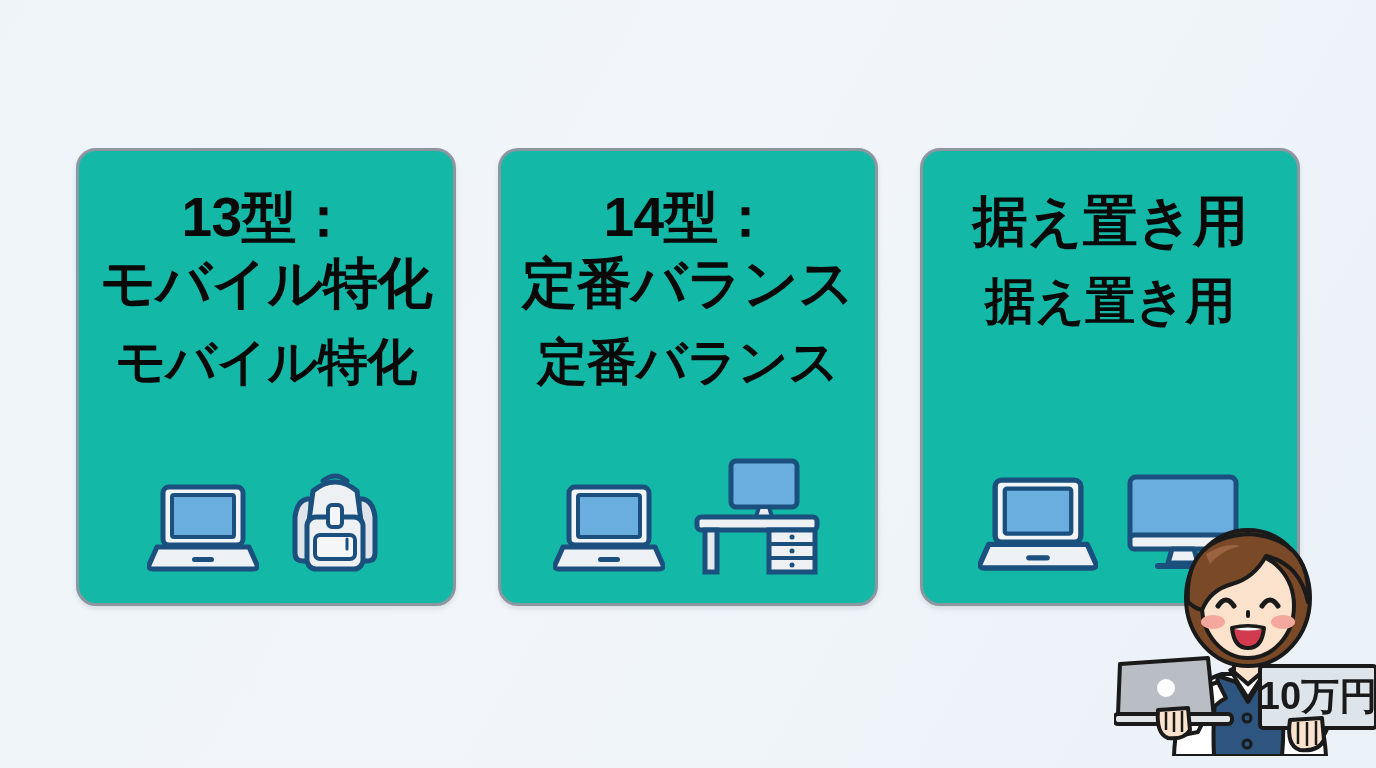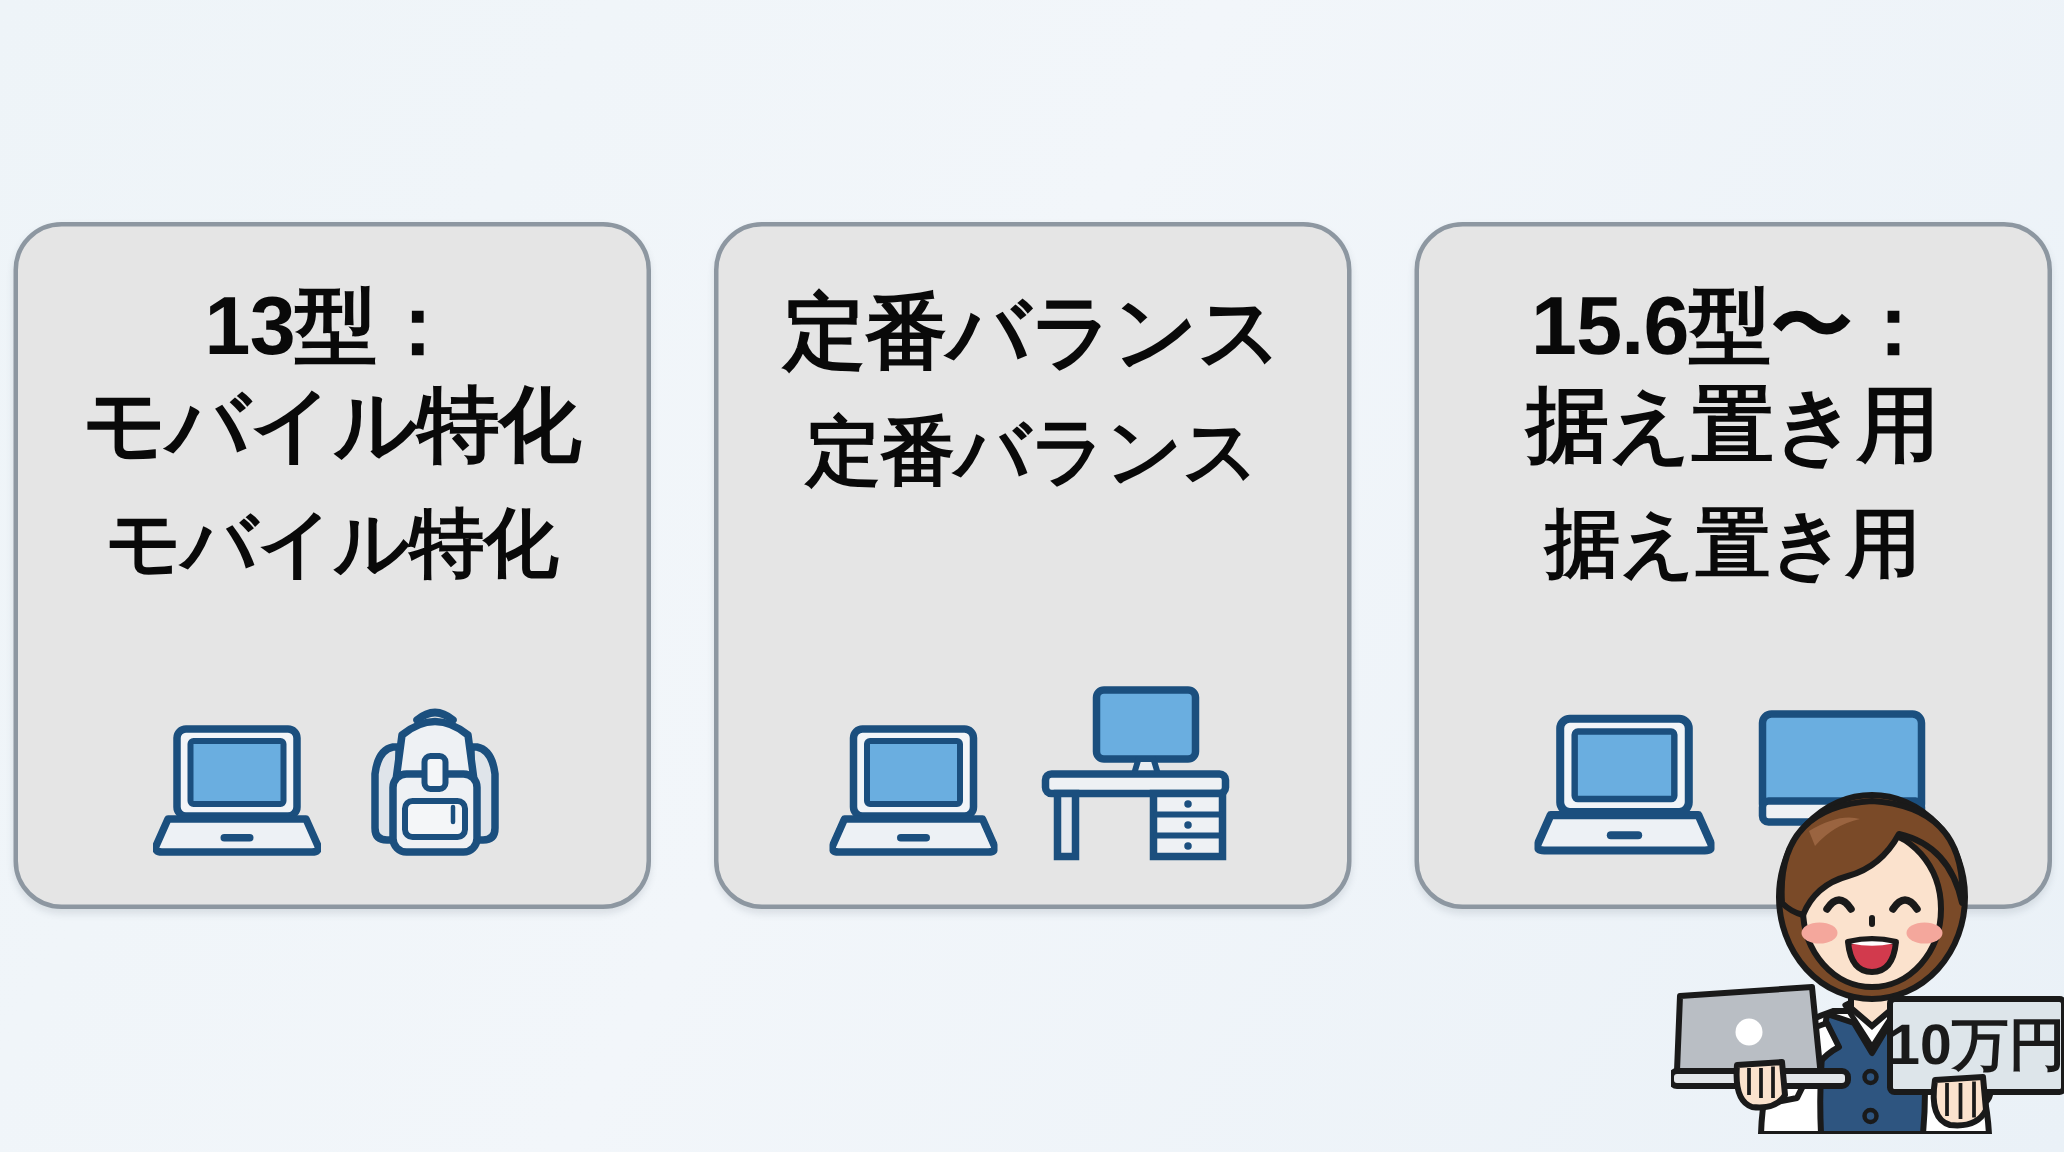--- a/index.html
+++ b/index.html
@@ -21,25 +21,25 @@
     left: 0;
     top: 148px;
     width: 1376px;
     height: 460px;
     display: flex;
     justify-content: center;
     gap: 42px;
   }
 
   .card {
-    width: 425px;
+    width: 380px;
     height: 458px;
-    background: #e5e5e5;
+    background: #14b8a6;
     border: 3px solid #8d97a1;
-    border-radius: 32px;
+    border-radius: 20px;
     box-sizing: border-box;
     box-shadow: 0 3px 5px rgba(60,75,95,0.13);
     display: flex;
     flex-direction: column;
     align-items: center;
     position: relative;
   }
 
   .card-title {
     margin-top: 36px;
@@ -121,20 +121,21 @@
           <rect x="43" y="36" width="14" height="22" rx="4" fill="#f4f6f8" stroke="#1b4f7e" stroke-width="4"></rect>
           <rect x="30" y="66" width="40" height="24" rx="5" fill="#f4f6f8" stroke="#1b4f7e" stroke-width="4"></rect>
           <line x1="62" y1="70" x2="62" y2="80" stroke="#1b4f7e" stroke-width="3" stroke-linecap="round"></line>
         </svg>
       </span>
     </div>
   </div>
 
   <div class="card">
     <div class="card-title">
+      <span class="title-line-1">14型：</span>
       <span class="title-line-2">定番バランス</span>
     </div>
     <div class="card-subtitle">定番バランス</div>
     <div class="card-icons">
       <span>
         <svg width="112" height="96" viewBox="0 0 112 96" xmlns="http://www.w3.org/2000/svg">
           <rect x="16" y="8" width="80" height="58" rx="6" fill="#f2f5f8" stroke="#1b4f7e" stroke-width="5"></rect>
           <rect x="25" y="16" width="62" height="42" rx="2" fill="#6aaee0" stroke="#1b4f7e" stroke-width="4"></rect>
           <path d="M10 68 L102 68 L110 86 Q111 90 106 90 L6 90 Q1 90 2 86 Z" fill="#edf1f5" stroke="#1b4f7e" stroke-width="5" stroke-linejoin="round"></path>
           <rect x="45" y="78" width="22" height="5" rx="2.5" fill="#1b4f7e"></rect>
@@ -152,21 +153,20 @@
           <circle cx="101" cy="82" r="2.5" fill="#1b4f7e"></circle>
           <circle cx="101" cy="96" r="2.5" fill="#1b4f7e"></circle>
           <circle cx="101" cy="110" r="2.5" fill="#1b4f7e"></circle>
         </svg>
       </span>
     </div>
   </div>
 
   <div class="card">
     <div class="card-title">
-      <span class="title-line-1">15.6型〜：</span>
       <span class="title-line-2">据え置き用</span>
     </div>
     <div class="card-subtitle">据え置き用</div>
     <div class="card-icons">
       <span>
         <svg width="120" height="104" viewBox="0 0 112 96" xmlns="http://www.w3.org/2000/svg">
           <rect x="16" y="8" width="80" height="58" rx="6" fill="#f2f5f8" stroke="#1b4f7e" stroke-width="5"></rect>
           <rect x="25" y="16" width="62" height="42" rx="2" fill="#6aaee0" stroke="#1b4f7e" stroke-width="4"></rect>
           <path d="M10 68 L102 68 L110 86 Q111 90 106 90 L6 90 Q1 90 2 86 Z" fill="#edf1f5" stroke="#1b4f7e" stroke-width="5" stroke-linejoin="round"></path>
           <rect x="45" y="78" width="22" height="5" rx="2.5" fill="#1b4f7e"></rect>

